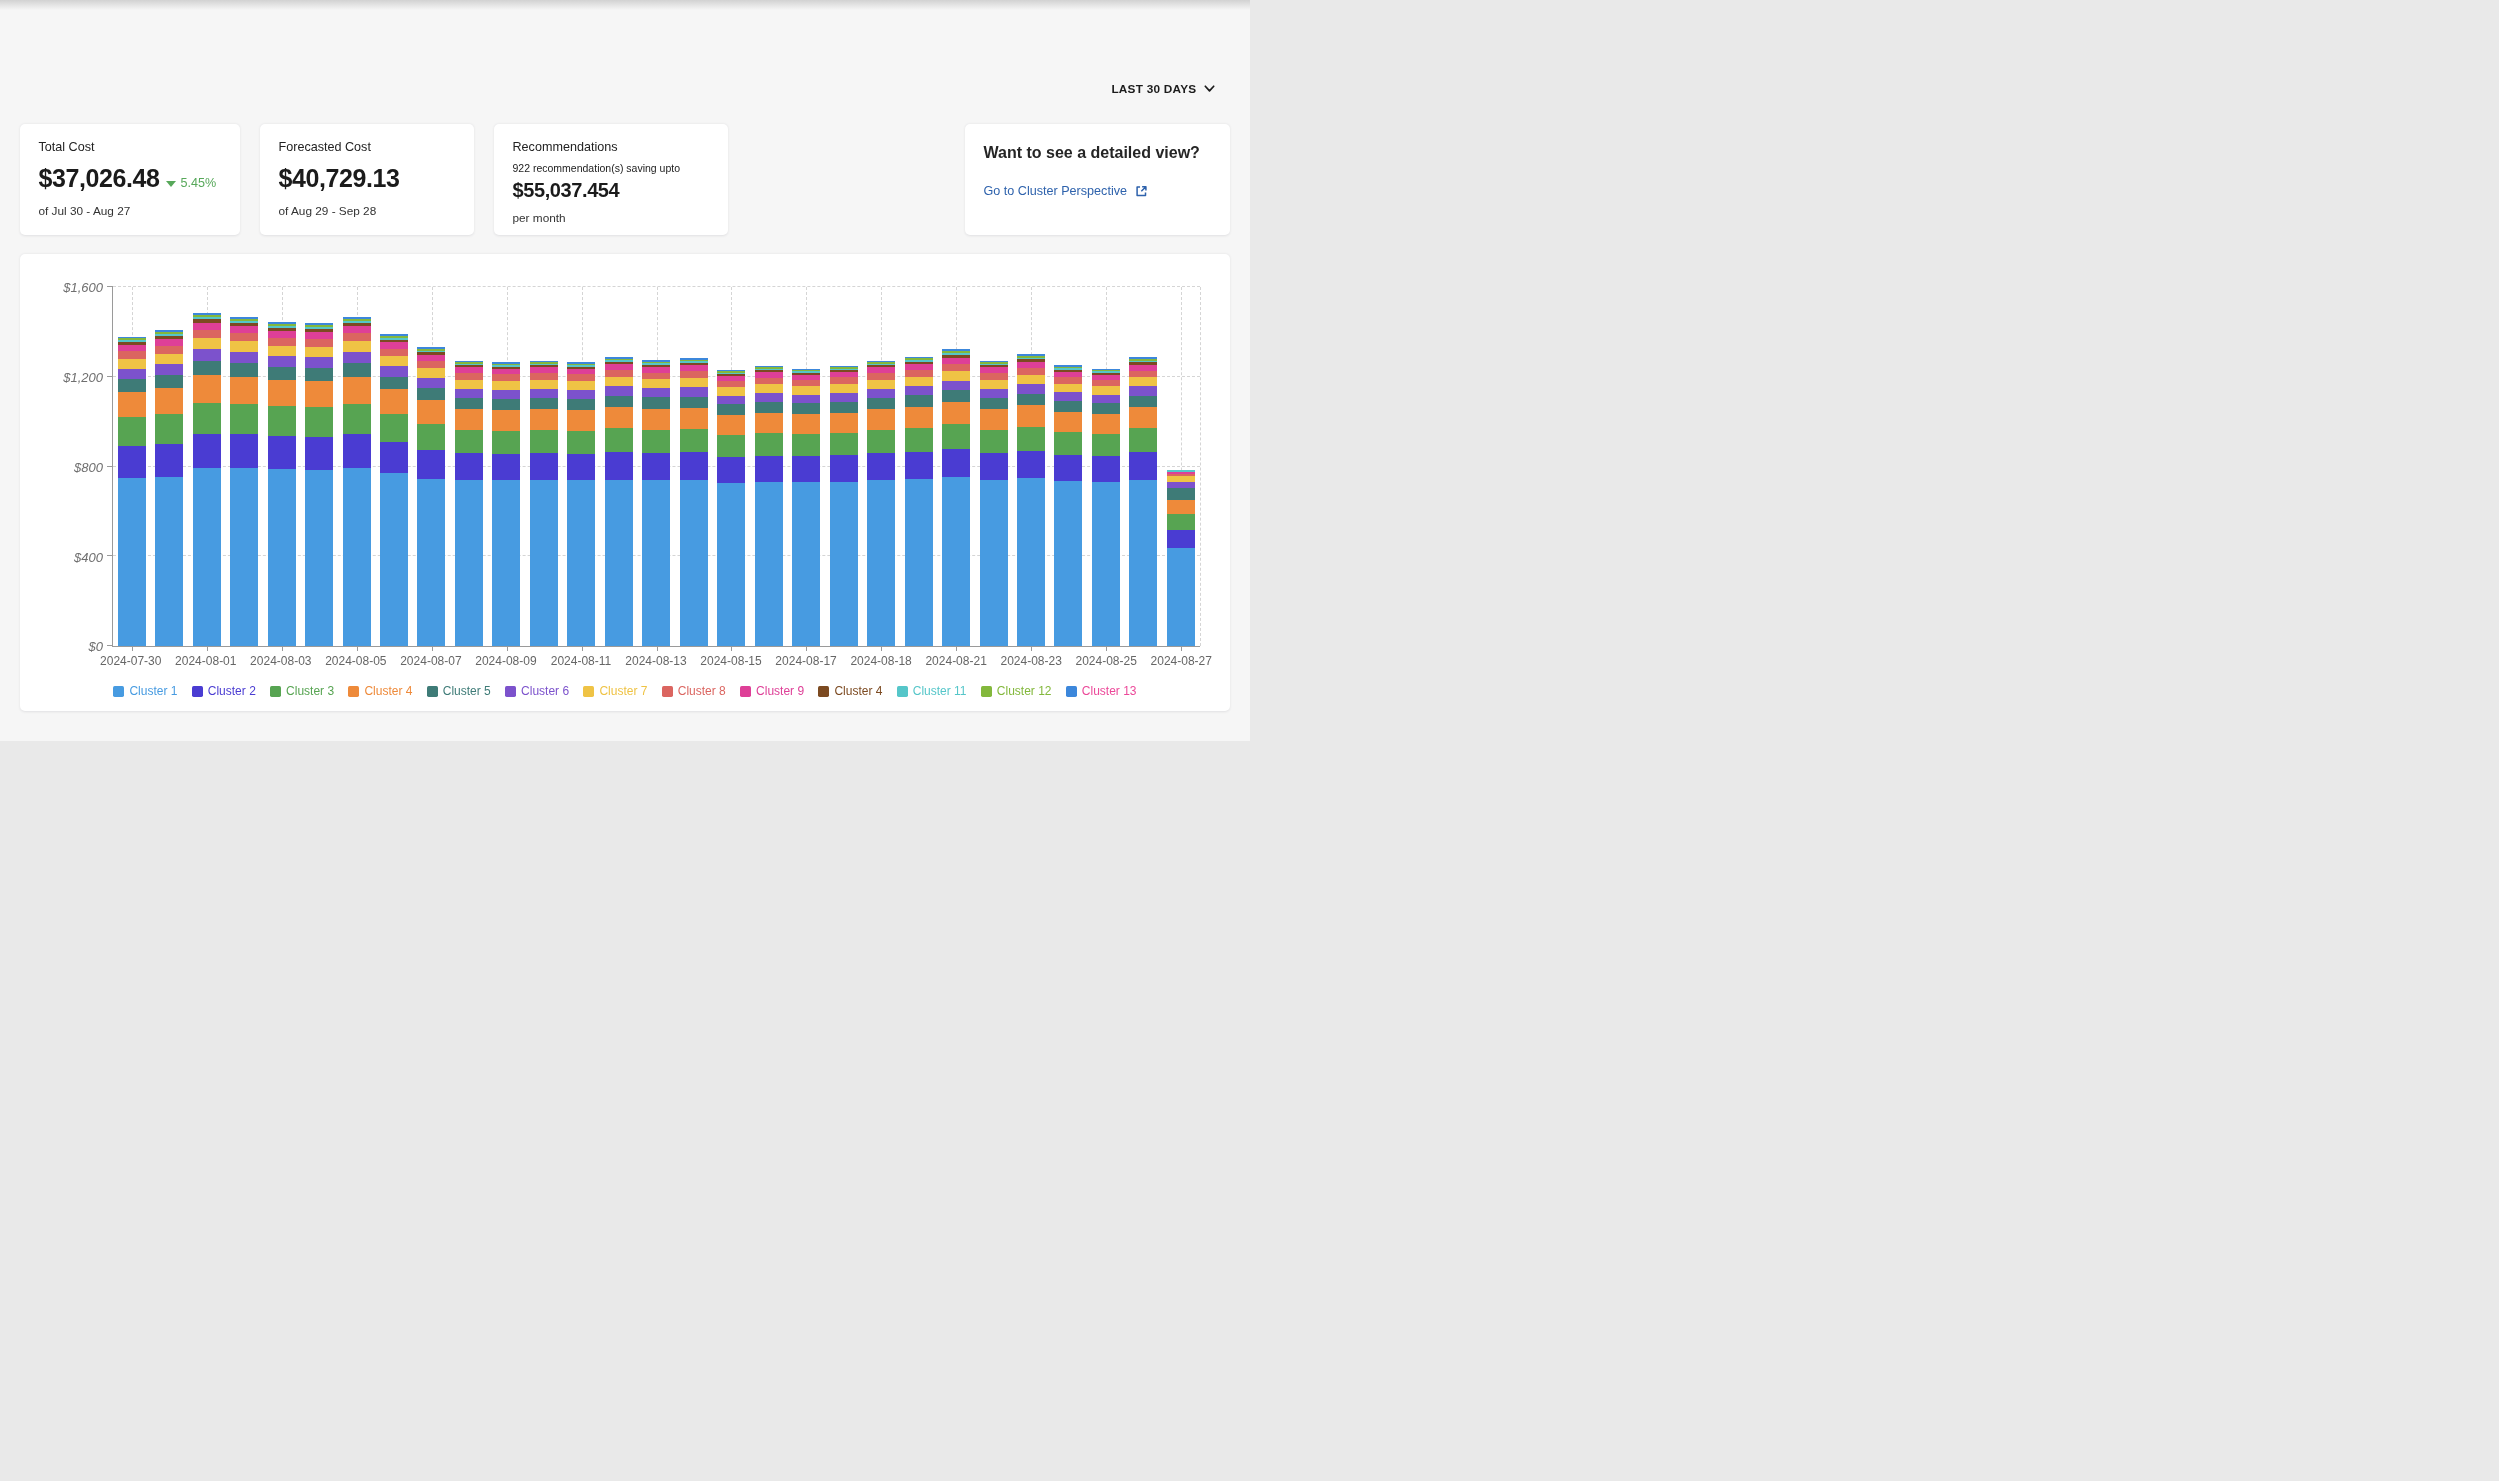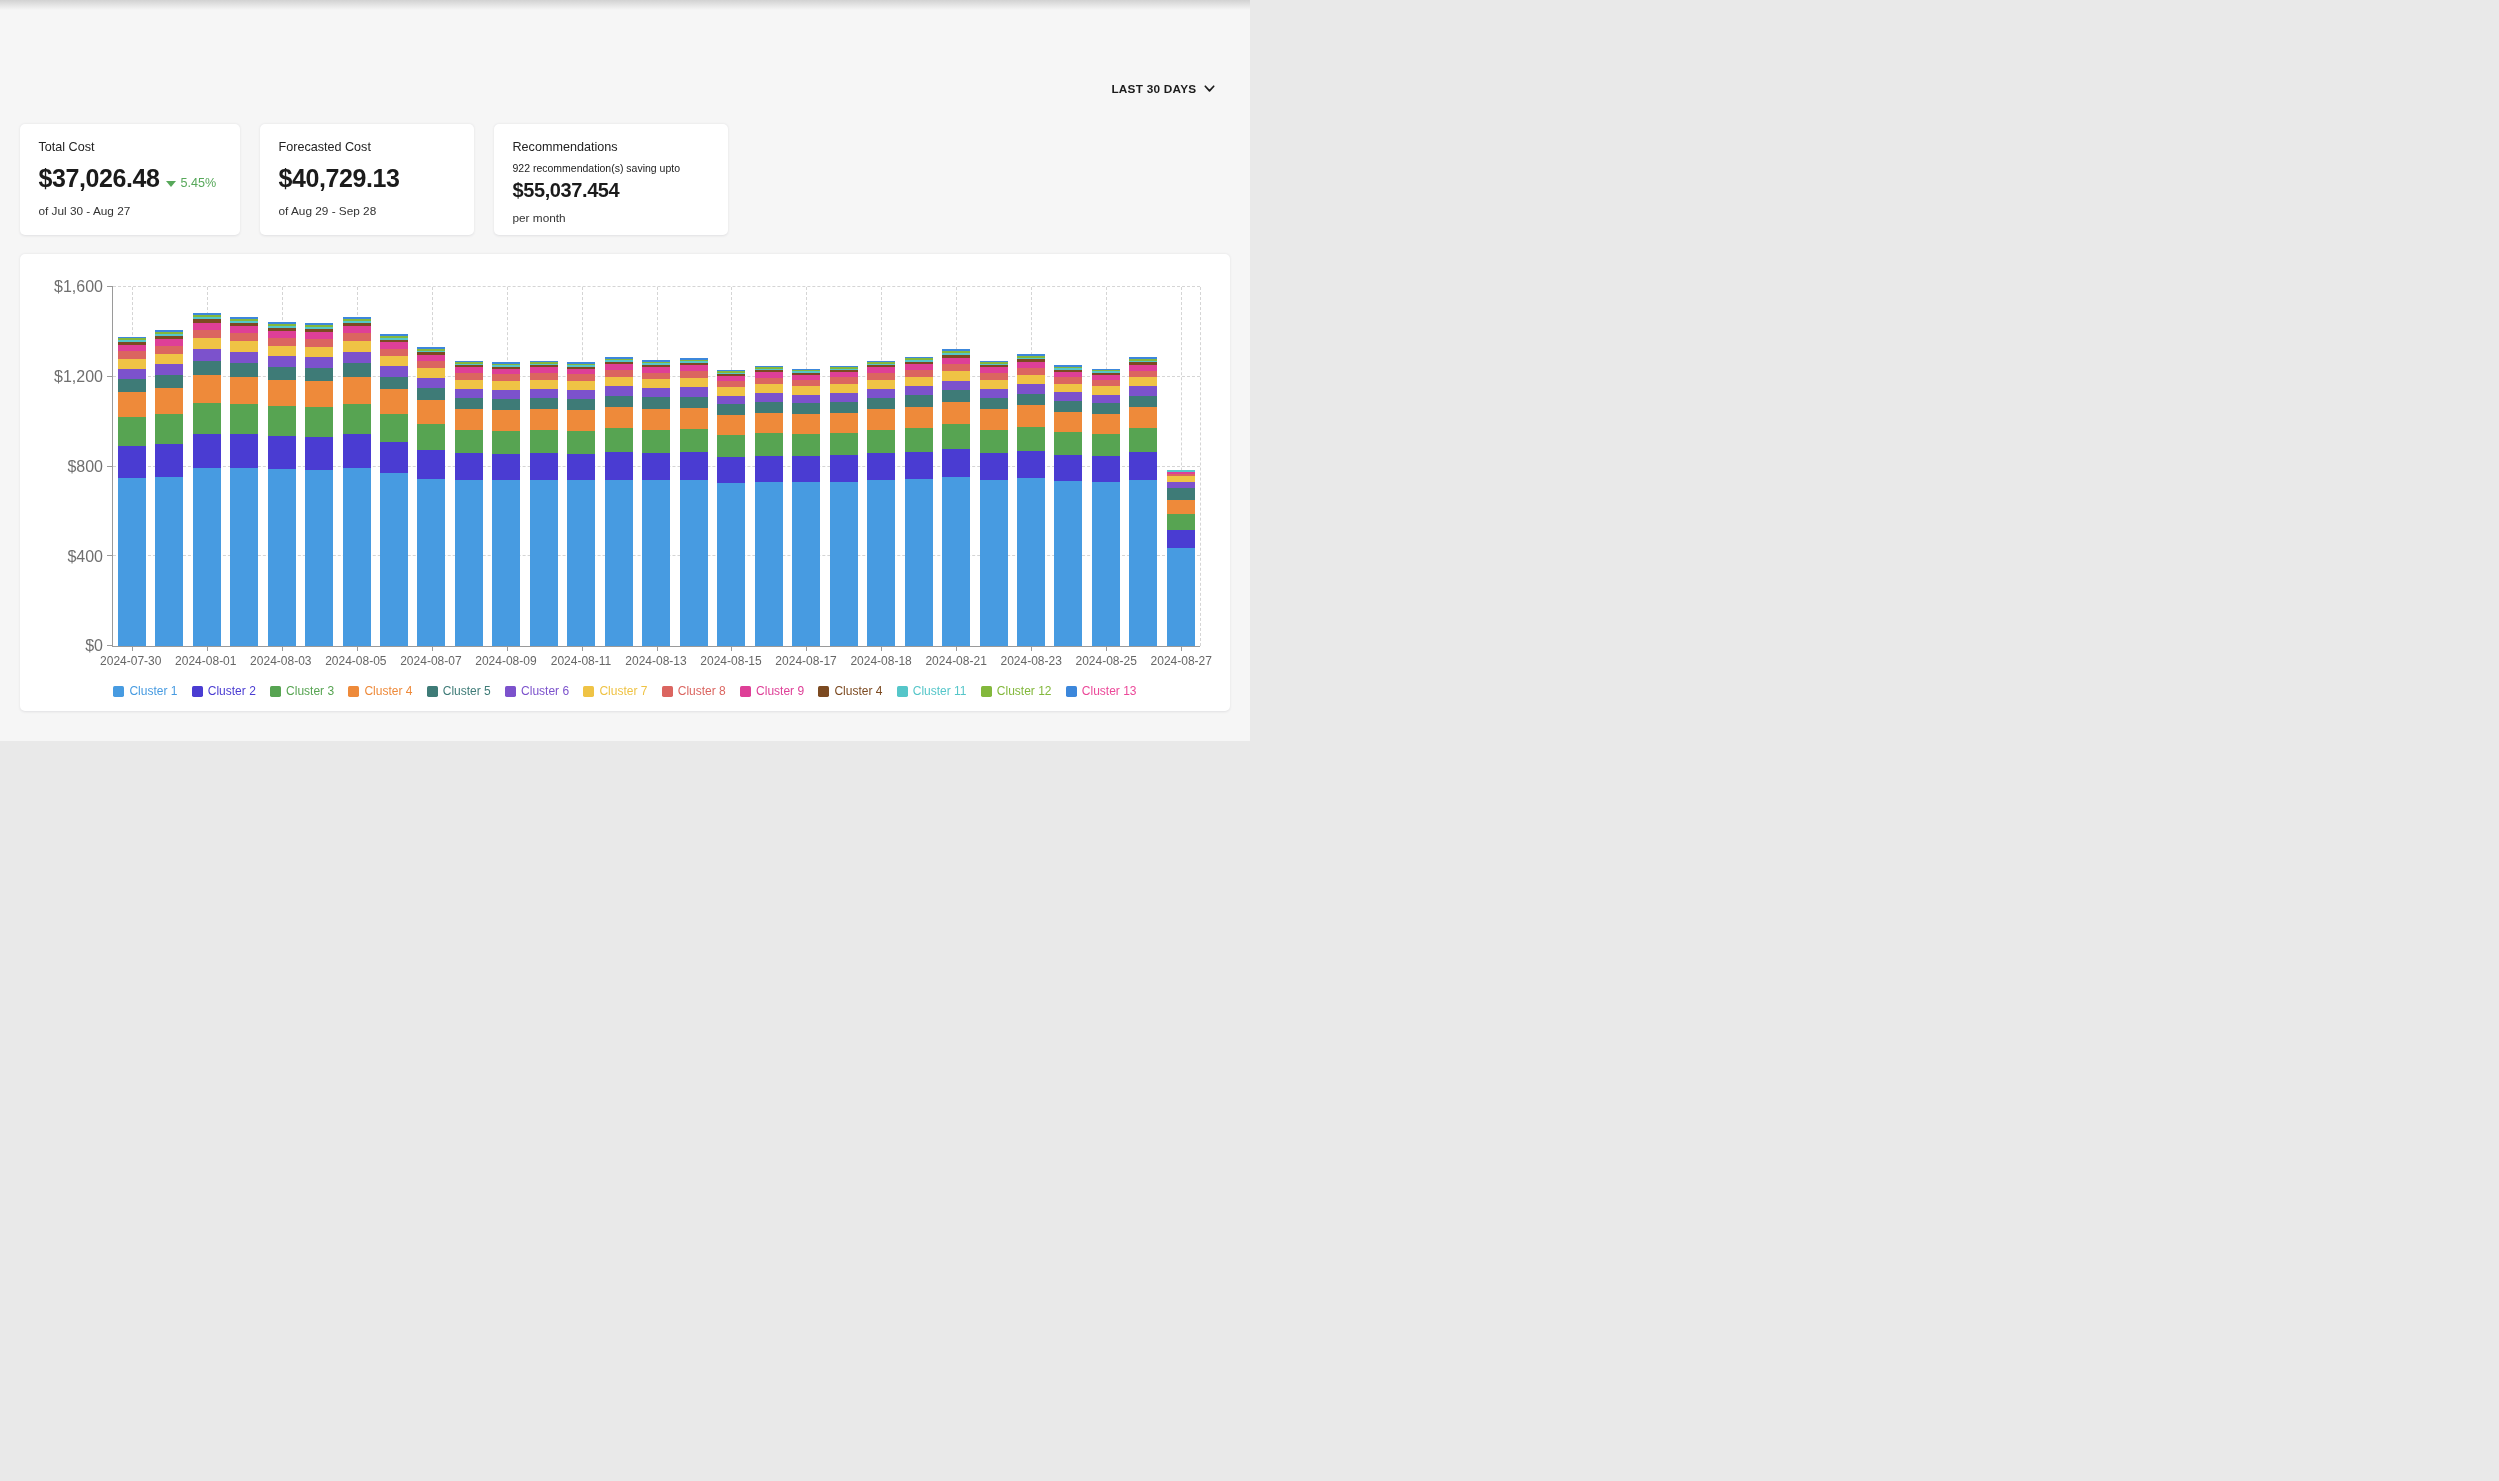--- a/index.html
+++ b/index.html
@@ -33,21 +33,21 @@
   .card.c3 .card-amount { font-size:20px; margin-top:5.9px; }
   .card.c3 .card-period { margin-top:8.4px; }
   .c4-title { font-size:16px; font-weight:700; color:#252525; }
   .c4-link { display:flex; align-items:center; gap:7.6px; margin-top:22px; font-size:12.6px; color:#2e62ac; cursor:pointer; }
 
   
   .chart-card { position:absolute; top:254px; left:20px; width:1210px; height:457px; background:#fff; border-radius:5px; box-shadow:0 0.8px 2.5px rgba(40,41,61,.10); }
   .plot { position:absolute; left:92px; top:33px; width:1088px; height:360px; border-left:0.8px solid #9a9a9a; border-bottom:0.8px solid #9a9a9a; }
   .hgrid { position:absolute; left:0; right:0; border-top:0.8px dashed #d5d5d5; }
   .vgrid { position:absolute; top:0; bottom:0; border-left:0.8px dashed #d5d5d5; }
-  .ytick-label { position:absolute; right:calc(100% + 10px); transform:translateY(-50%); font-size:16px; color:#6f6f6f; white-space:nowrap; }
+  .ytick-label { position:absolute; right:calc(100% + 10px); transform:translateY(-50%); font-size:13px; color:#6f6f6f; white-space:nowrap;font-style:italic; }
   .ytick-mark { position:absolute; right:100%; width:5.9px; border-top:0.8px solid #9a9a9a; }
   .xtick-mark { position:absolute; top:100%; height:5px; border-left:0.8px solid #9a9a9a; }
   .bars { position:absolute; inset:0; display:flex; align-items:flex-end; z-index:2; }
   .bar-col { height:100%; display:flex; align-items:flex-end; justify-content:center; }
   .bar { width:28px; height:100%; display:flex; flex-direction:column-reverse; justify-content:flex-start; }
   .seg { flex:0 0 auto; width:100%; }
   .xlabels { position:absolute; left:92px; top:400px; width:1088px; height:17px; }
   .xlabel { position:absolute; transform:translateX(-50%); font-size:12px; color:#666; white-space:nowrap; }
   .legend { position:absolute; left:0; right:0; top:430px; display:flex; justify-content:center; gap:14.3px; }
   .legend-item { display:flex; align-items:center; gap:5px; font-size:12px; cursor:pointer; white-space:nowrap; }
@@ -90,20 +90,32 @@
 
     <div class="card c3">
       <div class="card-title">Recommendations</div>
       <div class="card-sub">922 recommendation(s) saving upto</div>
       <div class="card-amount">$55,037.454</div>
       <div class="card-period">per month</div>
     </div>
 
     <div class="spacer"></div>
 
+    <div class="card c4">
+      <div class="c4-title">Want to see a detailed view?</div>
+      <div class="c4-link">
+        <span>Go to Cluster Perspective</span>
+        <span style="display:flex;">
+          <svg width="12.6" height="12.6" viewBox="0 0 15 15">
+              <path d="M6 2.5 H2.5 V12.5 H12.5 V9" fill="none" stroke="#2e62ac" stroke-width="1.8" stroke-linejoin="round"></path>
+              <path d="M8.5 2 H13 V6.5 M13 2 L7.5 7.5" fill="none" stroke="#2e62ac" stroke-width="1.8" stroke-linejoin="round"></path>
+            </svg>
+        </span>
+      </div>
+    </div>
   </div>
 
   <div class="chart-card">
     <div class="plot">
       <div class="bars">
           <div class="bar-col" title="2024-07-30" style="width: 3.44828%;">
             <div class="bar">
               <div class="seg" style="height: 46.875%; background: rgb(71, 155, 225);"></div>
               <div class="seg" style="height: 8.9375%; background: rgb(74, 60, 210);"></div>
               <div class="seg" style="height: 8%; background: rgb(87, 164, 82);"></div>

